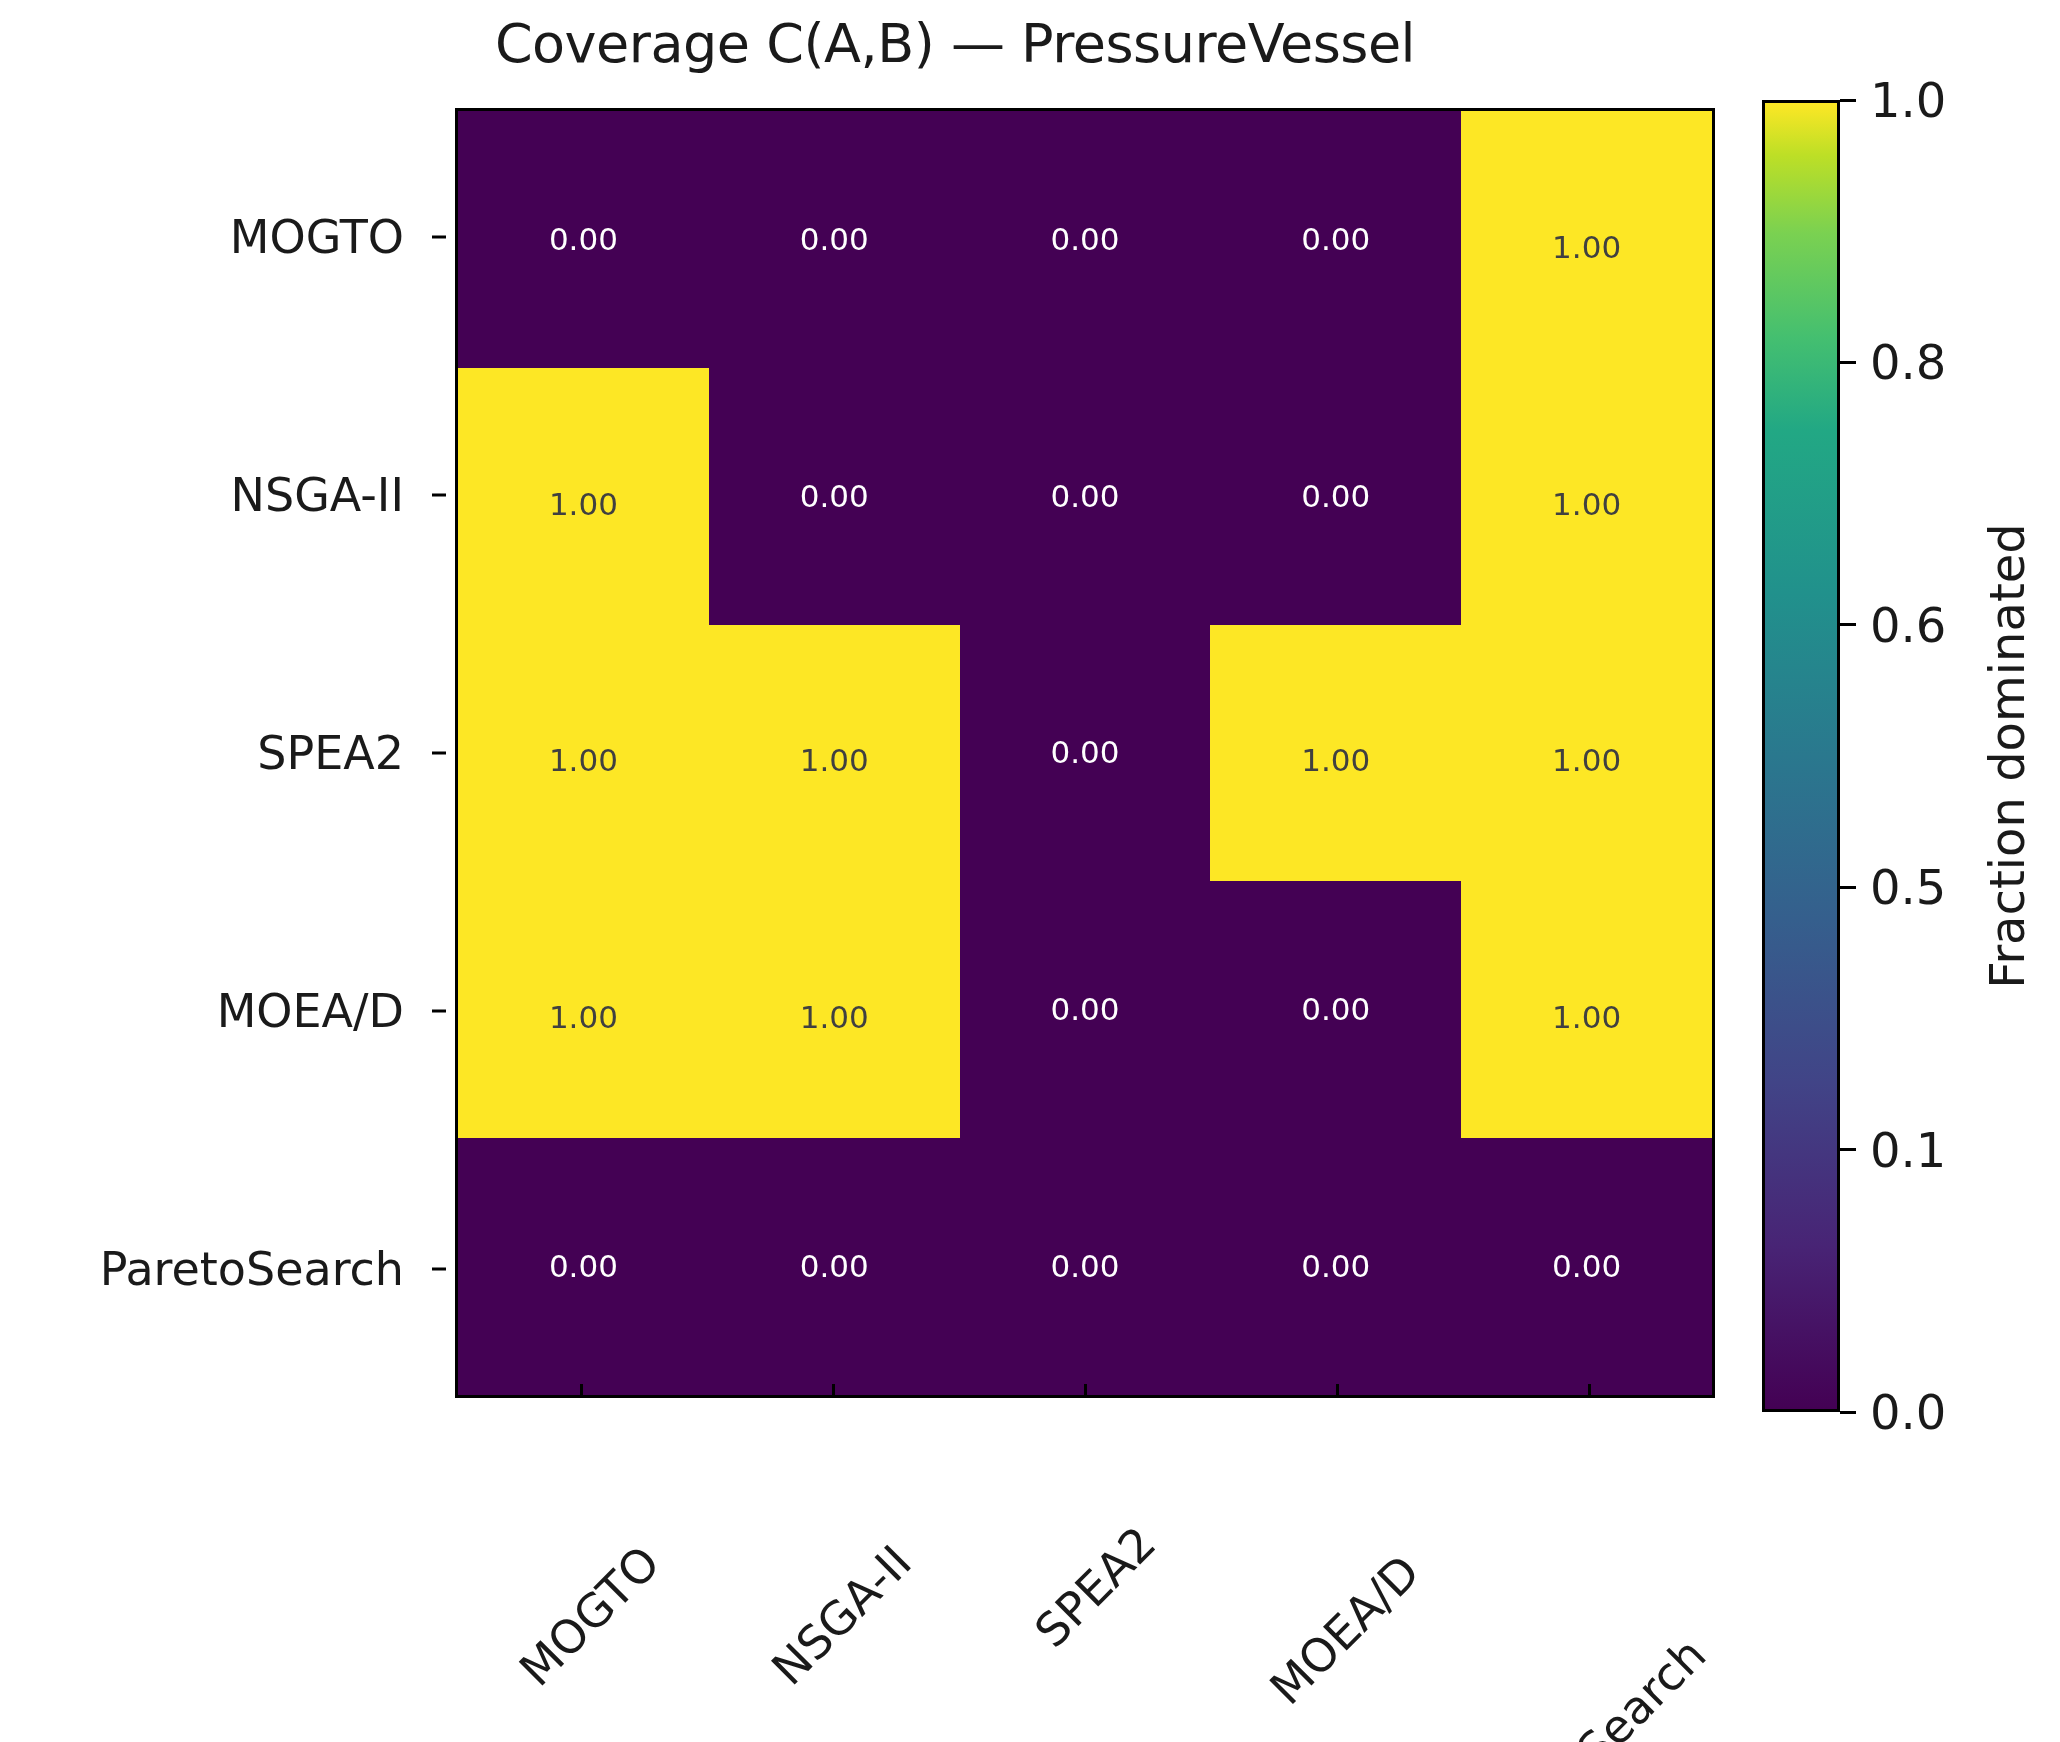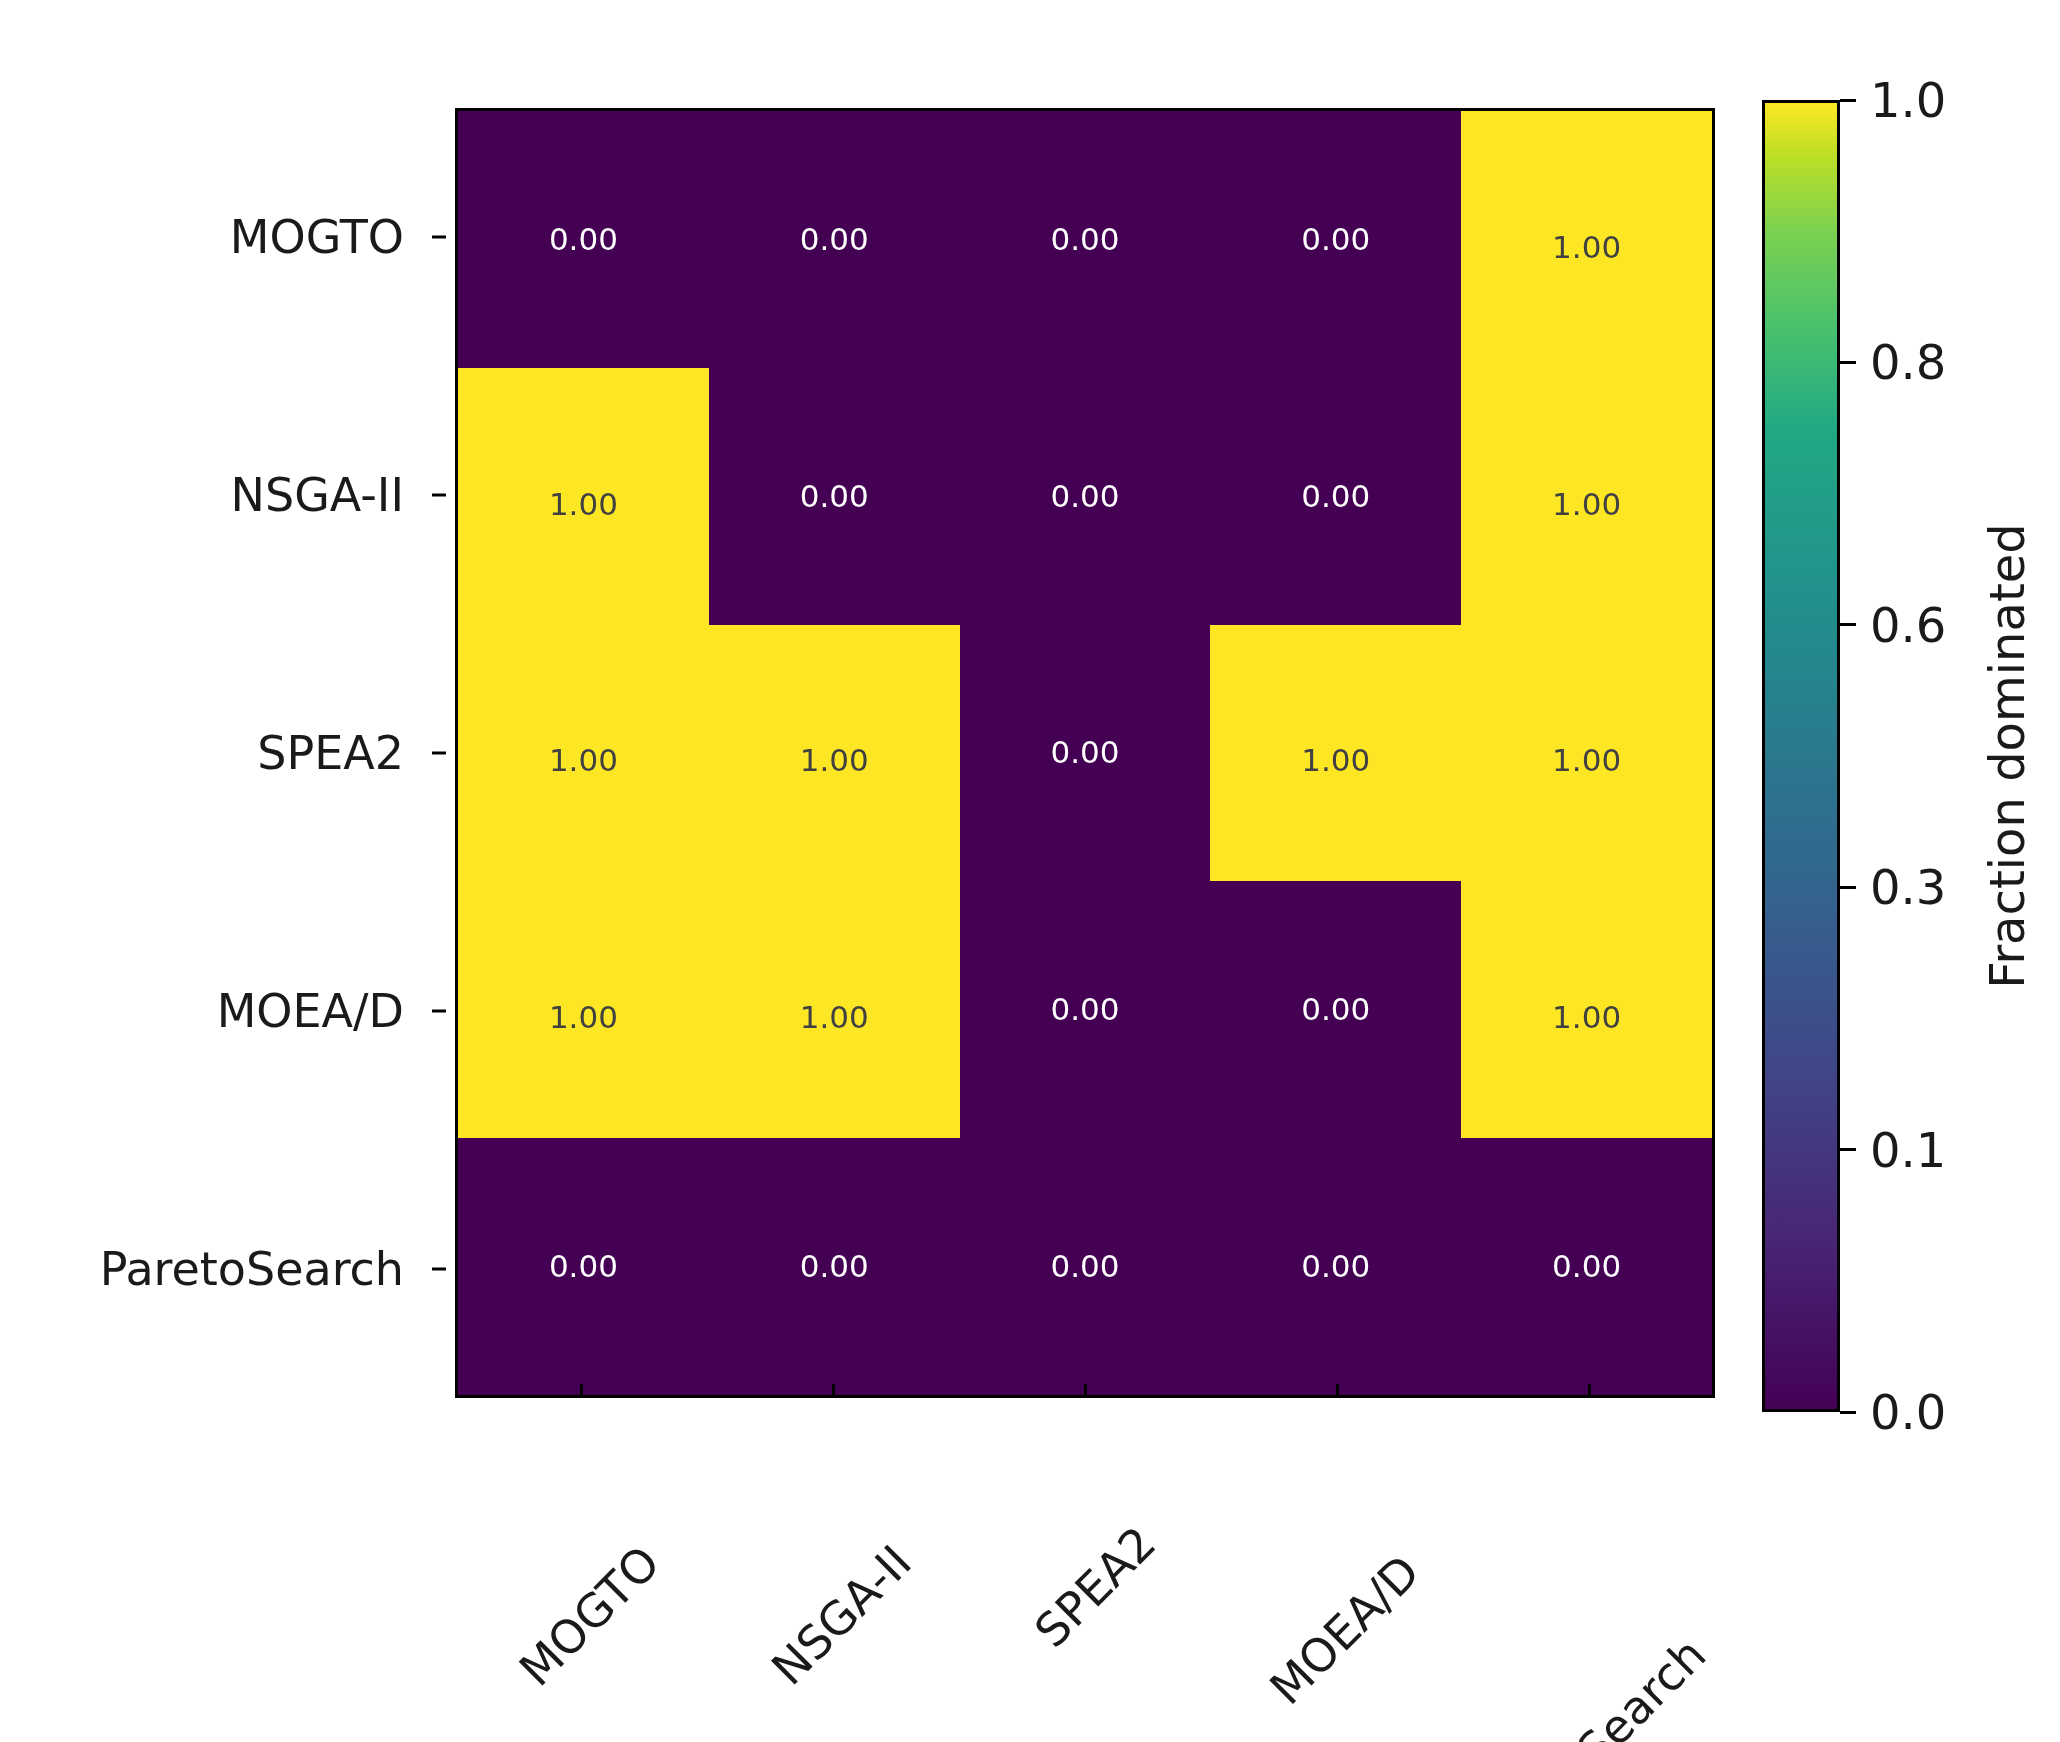--- a/index.html
+++ b/index.html
@@ -201,20 +201,21 @@
     font-size: 48px;
     color: #1a1a1a;
     font-family: "DejaVu Sans", sans-serif;
   }
 </style>
 </head>
 <body>
 
 <div id="figure">
 
+  <div id="chart-title">Coverage C(A,B) — PressureVessel</div>
 
   <div id="ytick-wrap">
       <div class="ytick-mark" style="top: 129px;"></div>
       <div class="ytick-label" style="top: 129px; padding-right: 28px;">MOGTO</div>
       <div class="ytick-mark" style="top: 387px;"></div>
       <div class="ytick-label" style="top: 387px; padding-right: 28px;">NSGA-II</div>
       <div class="ytick-mark" style="top: 645px;"></div>
       <div class="ytick-label" style="top: 645px; padding-right: 28px;">SPEA2</div>
       <div class="ytick-mark" style="top: 903px;"></div>
       <div class="ytick-label" style="top: 903px; padding-right: 28px;">MOEA/D</div>
@@ -330,21 +331,21 @@
       <div class="cbar-tick" style="top: 1312px;">
         <div class="tickmark"></div>
         <div class="ticktext">0.0</div>
       </div>
       <div class="cbar-tick" style="top: 1049.6px;">
         <div class="tickmark"></div>
         <div class="ticktext">0.1</div>
       </div>
       <div class="cbar-tick" style="top: 787.2px;">
         <div class="tickmark"></div>
-        <div class="ticktext">0.3</div>
+        <div class="ticktext">0.5</div>
       </div>
       <div class="cbar-tick" style="top: 524.8px;">
         <div class="tickmark"></div>
         <div class="ticktext">0.6</div>
       </div>
       <div class="cbar-tick" style="top: 262.4px;">
         <div class="tickmark"></div>
         <div class="ticktext">0.8</div>
       </div>
       <div class="cbar-tick" style="top: 0px;">

